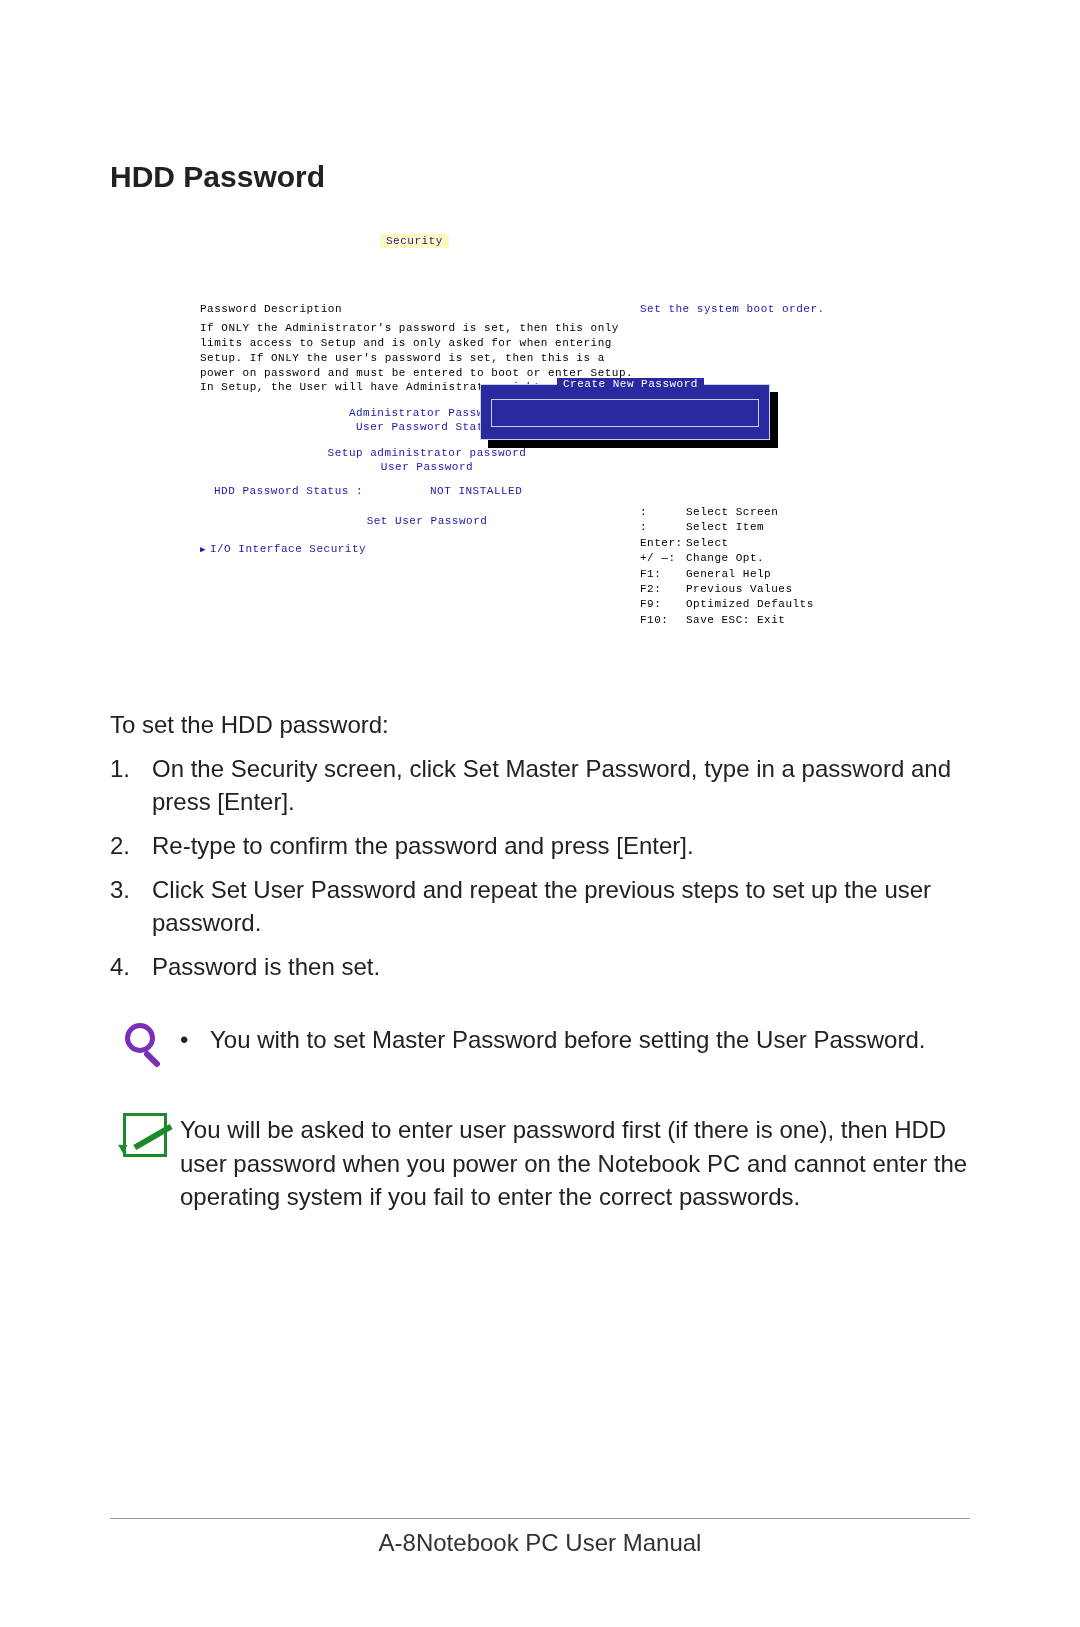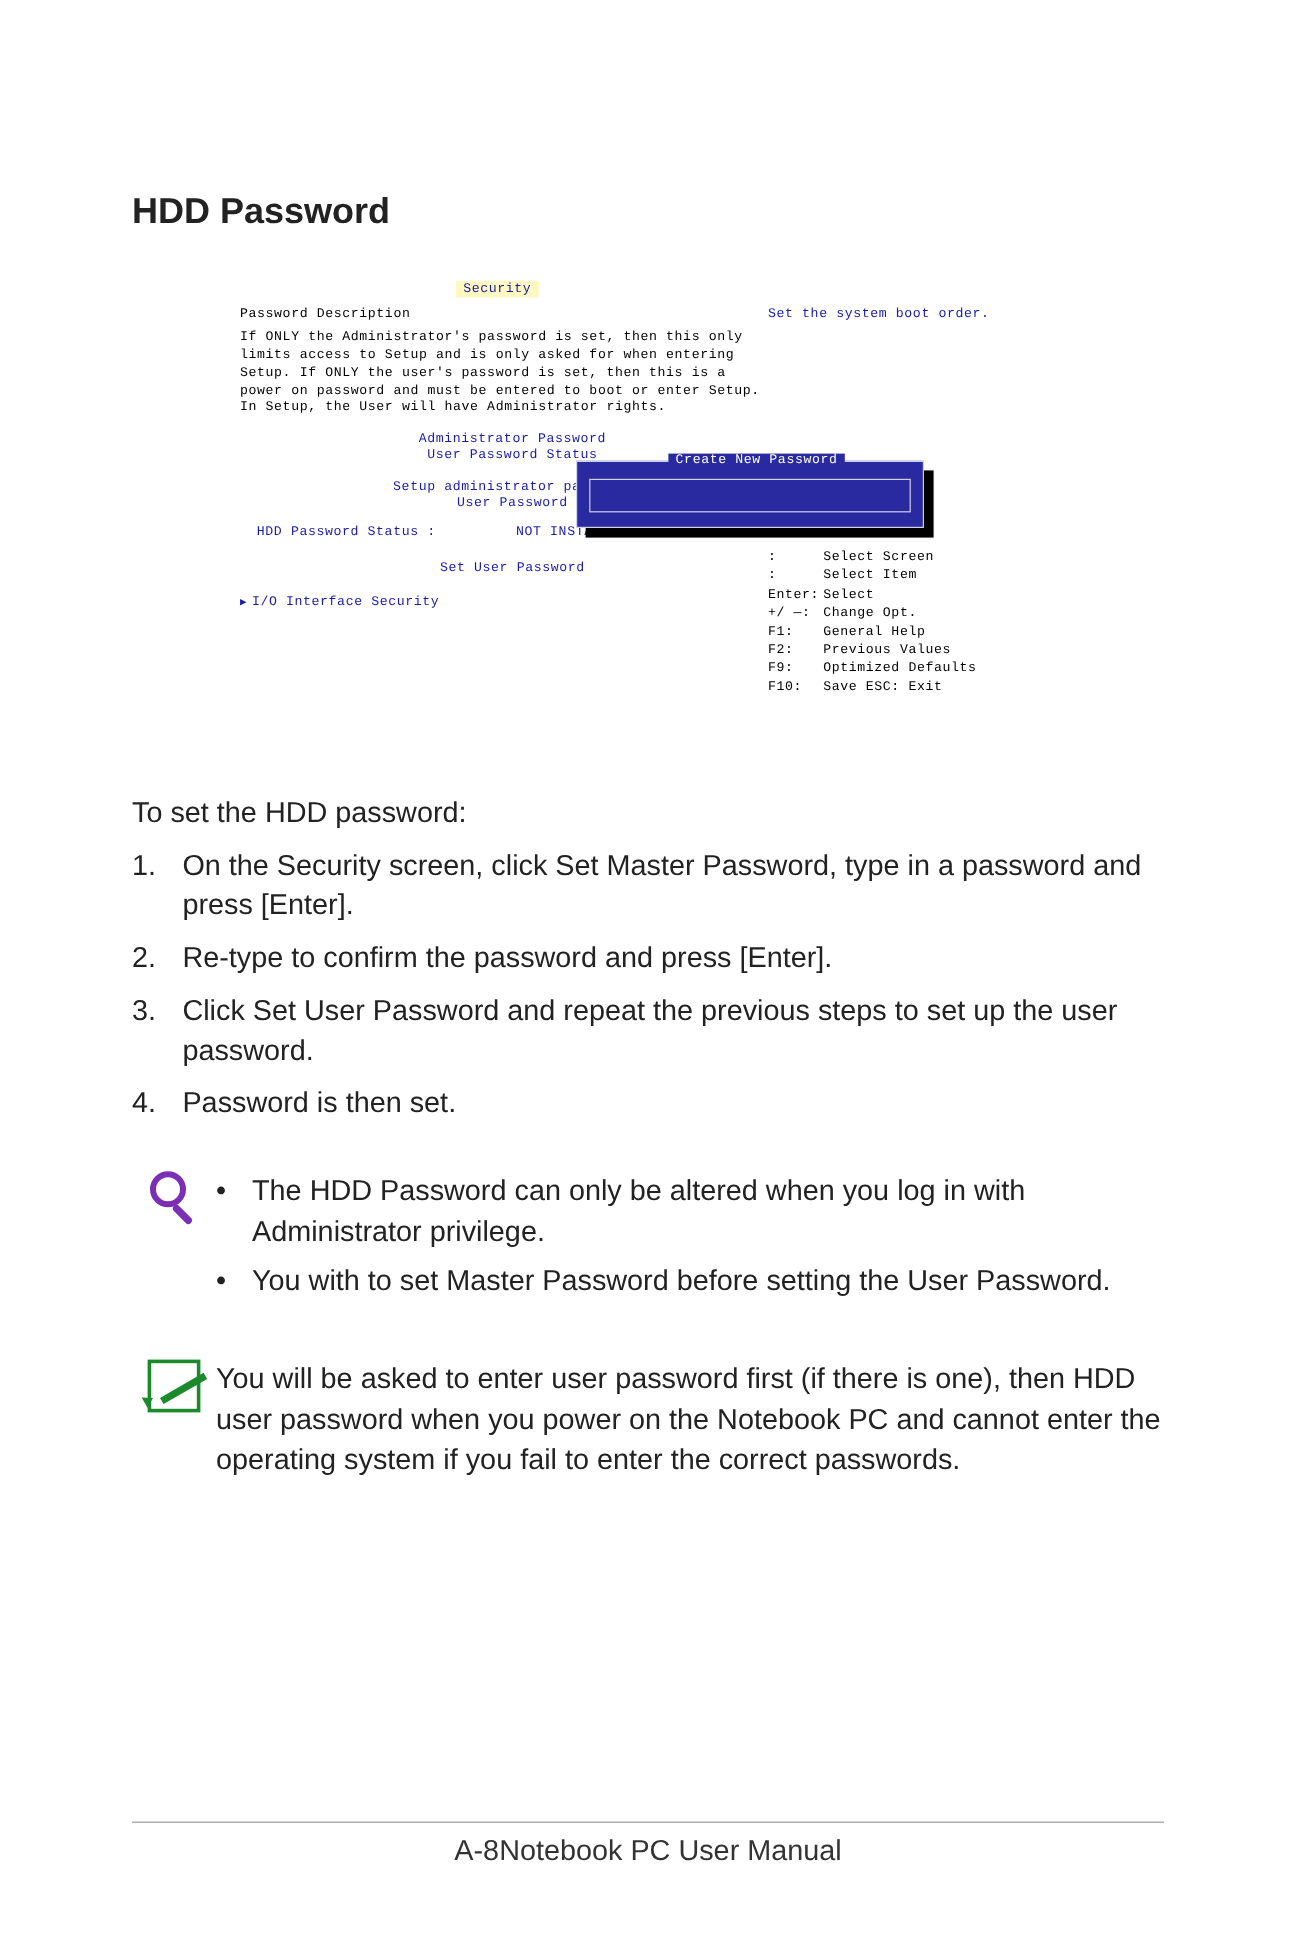--- a/index.html
+++ b/index.html
@@ -29,21 +29,21 @@
   }
   .bios .tab {
     display: inline-block;
     background: #fef9c3;
     color: #1a1a99;
     padding: 1px 6px;
     margin-left: 180px;
     margin-bottom: 8px;
     font-size: 11px;
   }
-  .bios-row { display: flex; }
+  .bios-row { display: flex; margin-top: 47px; }
   .bios-left { width: 440px; }
   .bios-right { width: 240px; font-size: 11px; }
   .bios .desc-title { color:#000; margin-bottom:6px; }
   .bios .desc { color:#000; line-height:1.35; margin-bottom:12px; }
   .bios .menu-item { color:#1a1aaa; margin:2px 0; padding-left:14px;text-align:center;}
   .bios .status-line { display:flex;align-items:center; }
   .bios .status-line .lbl { color:#1a1aaa; width:230px; padding-left:14px;}
   .bios .status-line .val { color:#1a1aaa; }
   .bios .arrow-item { color:#1a1aaa; }
   .bios .arrow-item::before {
@@ -197,23 +197,20 @@
 <div class="note-block">
   <div class="icon">
     <div class="magnifier">
         <div class="ring"></div>
         <div class="handle"></div>
       </div>
   </div>
   <div class="content">
     <ul>
       <li>
-          <span class="t">The HDD Password can only be altered when you log in with Administrator privilege.</span>
-        </li>
-      <li>
           <span class="t">You with to set Master Password before setting the User Password.</span>
         </li>
     </ul>
   </div>
 </div>
 
 <div class="note-block">
   <div class="icon">
     <div class="noteicon">
         <div class="pen"></div>

